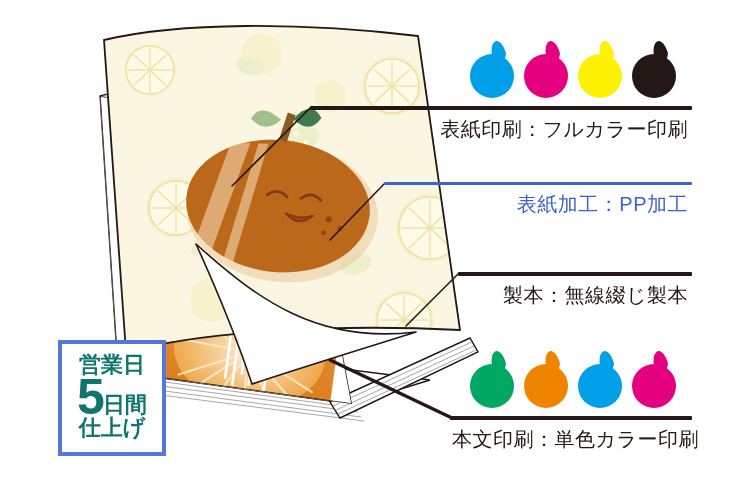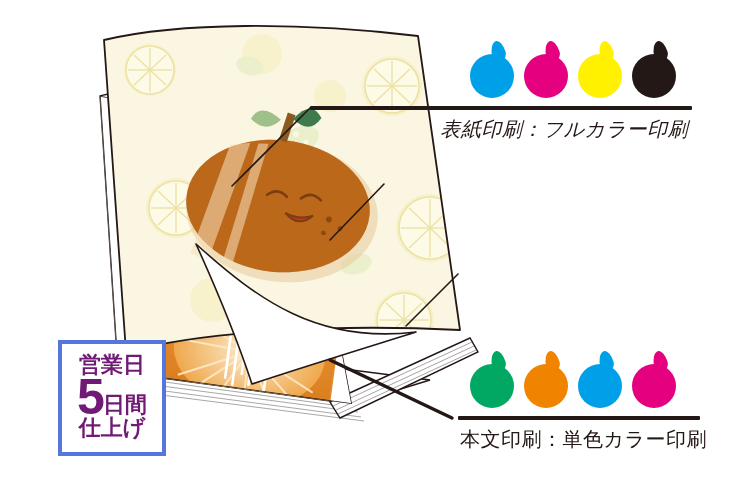--- a/index.html
+++ b/index.html
@@ -85,45 +85,45 @@
     padding-top: 6px;
   }
   .callout .label.accent { color: #3f63cc; }
   .callout .label .note {
     display: block;
     font-size: 19px;
   }
 
   #callout-cover-print { left: 310px; top: 106px; width: 382px; }
   #callout-cover-print .rule { width: 382px; }
-  #callout-cover-print .label { text-align: right; padding-right: 4px; font-style: italic; }
+  #callout-cover-print .label { text-align: right; padding-right: 4px; }
 
   #callout-cover-finish { left: 384px; top: 182px; width: 308px; }
   #callout-cover-finish .rule { width: 308px; }
   #callout-cover-finish .label { text-align: right; padding-right: 4px; }
 
   #callout-binding { left: 458px; top: 272px; width: 234px; }
   #callout-binding .rule { width: 234px; }
   #callout-binding .label { text-align: right; padding-right: 4px; }
 
-  #callout-body-print { left: 450px; top: 416px; width: 242px; margin-left: 8px; }
+  #callout-body-print { left: 450px; top: 416px; width: 242px; }
   #callout-body-print .rule { width: 242px; }
   #callout-body-print .label { text-align: left; padding-left: 2px; }
 
   
   #turnaround-badge {
     position: absolute;
     left: 58px;
     top: 340px;
     width: 108px;
     height: 116px;
     border: 4px solid #5577dd;
     background: #ffffff;
     box-sizing: border-box;
-    color: #701a75;
+    color: #0f766e;
     display: flex;
     flex-direction: column;
     align-items: center;
     justify-content: center;
     padding: 2px 0 3px;
   }
   #turnaround-badge .bd-top {
     font-size: 22px;
     font-weight: bold;
     line-height: 1;
@@ -440,21 +440,29 @@
       <span class="stem"></span>
       <span class="bulb"></span>
     </div>
   </div>
 
   <div class="callout" id="callout-cover-print">
     <div class="rule"></div>
     <div class="label">表紙印刷：フルカラー印刷</div>
   </div>
 
-
+  <div class="callout" id="callout-cover-finish">
+    <div class="rule accent"></div>
+    <div class="label accent">表紙加工：PP加工</div>
+  </div>
+
+  <div class="callout" id="callout-binding">
+    <div class="rule"></div>
+    <div class="label">製本：無線綴じ製本</div>
+  </div>
 
   <div class="callout" id="callout-body-print">
     <div class="rule"></div>
     <div class="label">
       <span>本文印刷：単色カラー印刷</span>
     </div>
   </div>
 
   <div id="turnaround-badge">
     <div class="bd-top">営業日</div>

